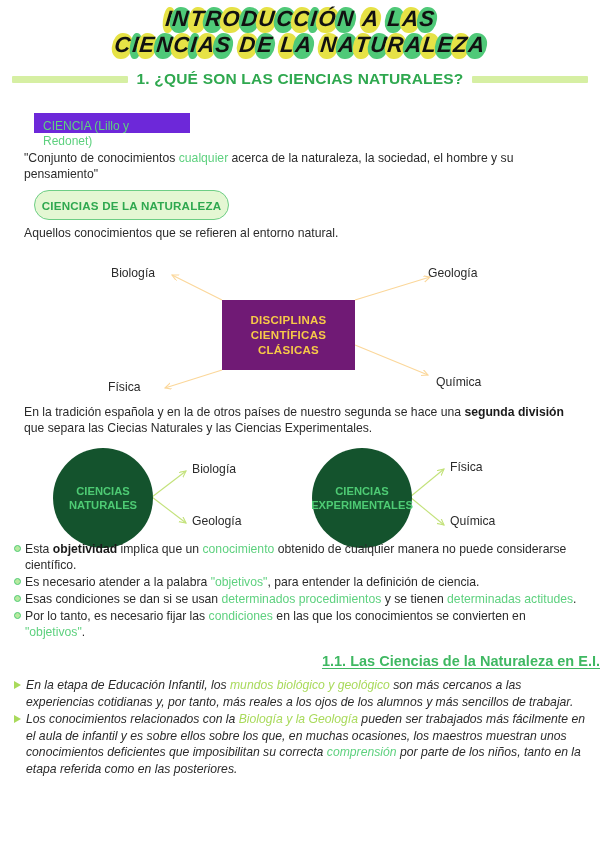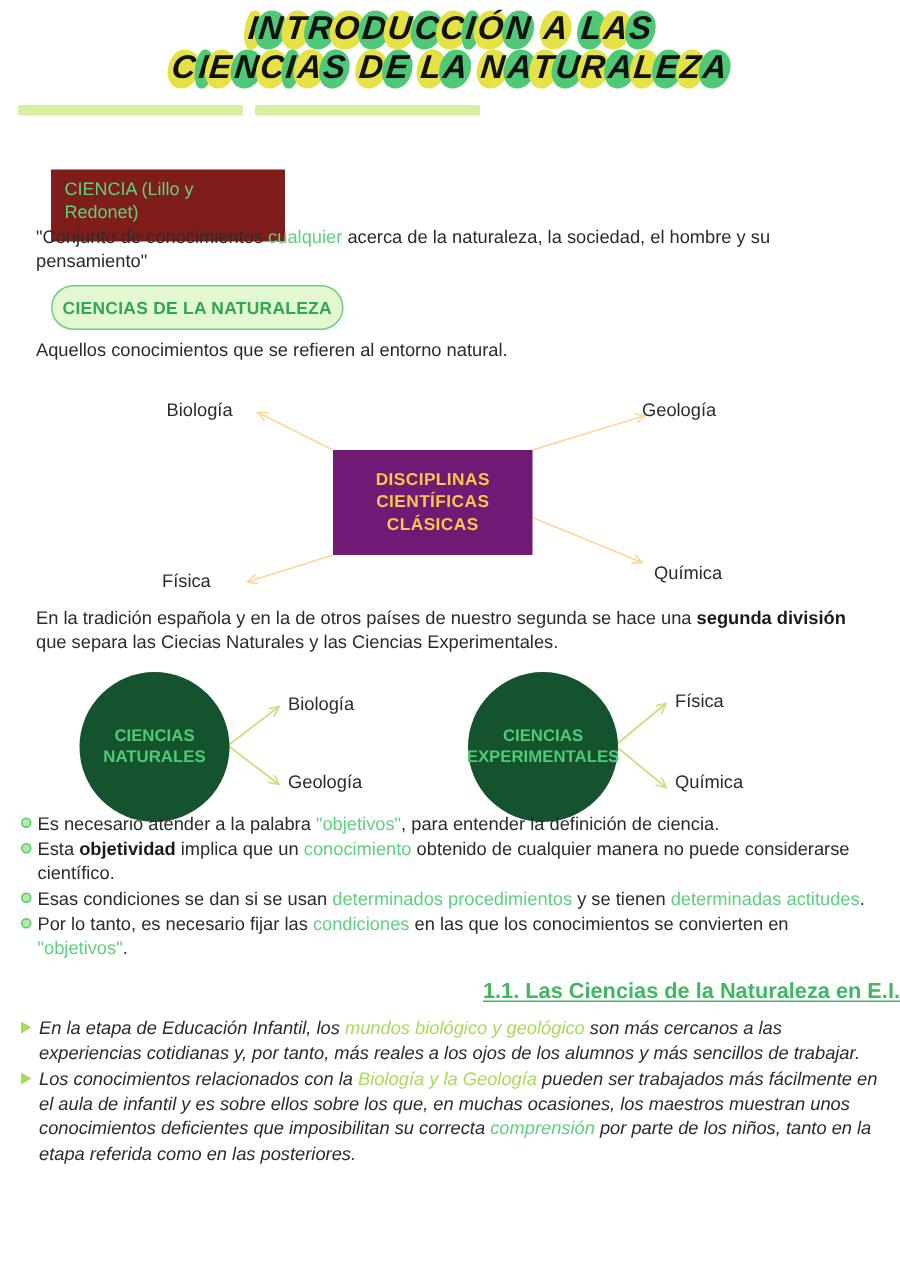--- a/index.html
+++ b/index.html
@@ -79,22 +79,22 @@
     color:#2b2b2b;
   }
   .green { color:#5ed17f; }
   .ygreen { color:#a9da5b; }
   .b { font-weight:bold; color:#1a1a1a; }
 
   
   .ciencia-box{
     position:absolute;
     left:34px; top:113px;
-    width:156px; height:48px;
-    background:#7f1d1d;
+    width:156px; height:20px;
+    background:#6d28d9;
     color:#5ed17f;
     font-size:12px;
     padding:6px 26px 0 9px;
     line-height:15px;
   }
 
   
   .pill{
     position:absolute;
     left:34px; top:190px;
@@ -240,20 +240,21 @@
 </head>
 <body>
 
 <div class="title-block">
   <div class="title-line" id="title-line-1"><span class="ch y">I</span><span class="ch g">N</span><span class="ch y">T</span><span class="ch g">R</span><span class="ch y">O</span><span class="ch g">D</span><span class="ch y">U</span><span class="ch g">C</span><span class="ch y">C</span><span class="ch g">I</span><span class="ch y">Ó</span><span class="ch g">N</span><span class="ch sp">&nbsp;</span><span class="ch y">A</span><span class="ch sp">&nbsp;</span><span class="ch g">L</span><span class="ch y">A</span><span class="ch g">S</span></div>
   <div class="title-line" id="title-line-2"><span class="ch y">C</span><span class="ch g">I</span><span class="ch y">E</span><span class="ch g">N</span><span class="ch y">C</span><span class="ch g">I</span><span class="ch y">A</span><span class="ch g">S</span><span class="ch sp">&nbsp;</span><span class="ch y">D</span><span class="ch g">E</span><span class="ch sp">&nbsp;</span><span class="ch y">L</span><span class="ch g">A</span><span class="ch sp">&nbsp;</span><span class="ch y">N</span><span class="ch g">A</span><span class="ch y">T</span><span class="ch g">U</span><span class="ch y">R</span><span class="ch g">A</span><span class="ch y">L</span><span class="ch g">E</span><span class="ch y">Z</span><span class="ch g">A</span></div>
 </div>
 
 <div class="section-head">
   <div class="bar left"></div>
+  <div class="txt">1. ¿QUÉ SON LAS CIENCIAS NATURALES?</div>
   <div class="bar right"></div>
 </div>
 
 <div class="ciencia-box">
   <span>CIENCIA (Lillo y Redonet)</span>
 </div>
 
 <div class="para" style="position:absolute; left:24px; top:150px; width:556px; margin:0;">
   <span>"Conjunto de conocimientos </span><span class="green">cualquier</span><span> acerca de la naturaleza, la sociedad, el hombre y su pensamiento"</span>
 </div>
@@ -315,25 +316,25 @@
 
   <div class="clabel" style="left:192px; top:18px;">Biología</div>
   <div class="clabel" style="left:192px; top:70px;">Geología</div>
   <div class="clabel" style="left:450px; top:16px;">Física</div>
   <div class="clabel" style="left:450px; top:70px;">Química</div>
 </div>
 
 <div class="blist" id="bullet-list">
     <div class="row">
       <div class="dot"></div>
+      <div class="txt"><span>Esta </span><span class="b">objetividad</span><span> implica que un </span><span class="green">conocimiento</span><span> obtenido de cualquier  manera no puede considerarse científico.</span></div>
+    </div>
+    <div class="row">
+      <div class="dot"></div>
       <div class="txt"><span>Es necesario atender a la palabra </span><span class="green">"objetivos"</span><span>, para entender la definición de ciencia.</span></div>
-    </div>
-    <div class="row">
-      <div class="dot"></div>
-      <div class="txt"><span>Esta </span><span class="b">objetividad</span><span> implica que un </span><span class="green">conocimiento</span><span> obtenido de cualquier  manera no puede considerarse científico.</span></div>
     </div>
     <div class="row">
       <div class="dot"></div>
       <div class="txt"><span>Esas condiciones se dan si se usan </span><span class="green">determinados procedimientos</span><span> y se tienen </span><span class="green">determinadas actitudes</span><span>.</span></div>
     </div>
     <div class="row">
       <div class="dot"></div>
       <div class="txt"><span>Por lo tanto, es necesario fijar las </span><span class="green">condiciones</span><span> en las que los conocimientos se convierten en </span><span class="green">"objetivos"</span><span>.</span></div>
     </div>
   </div>

